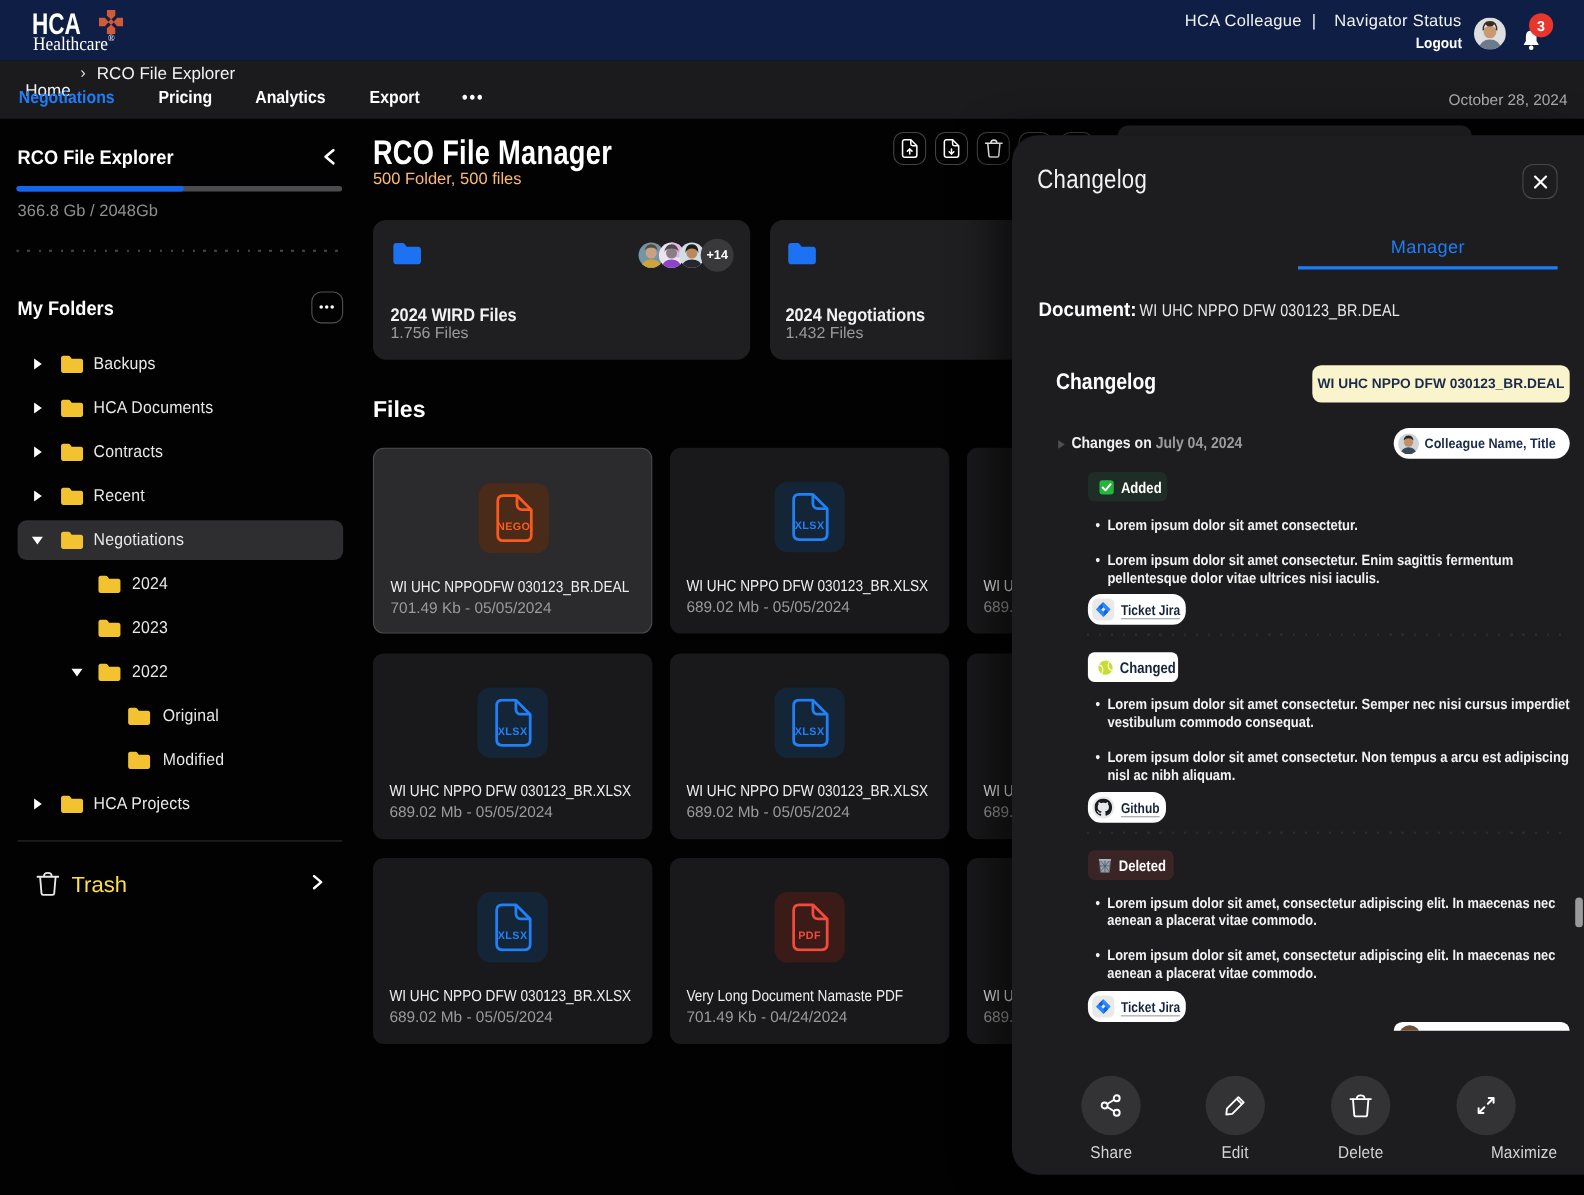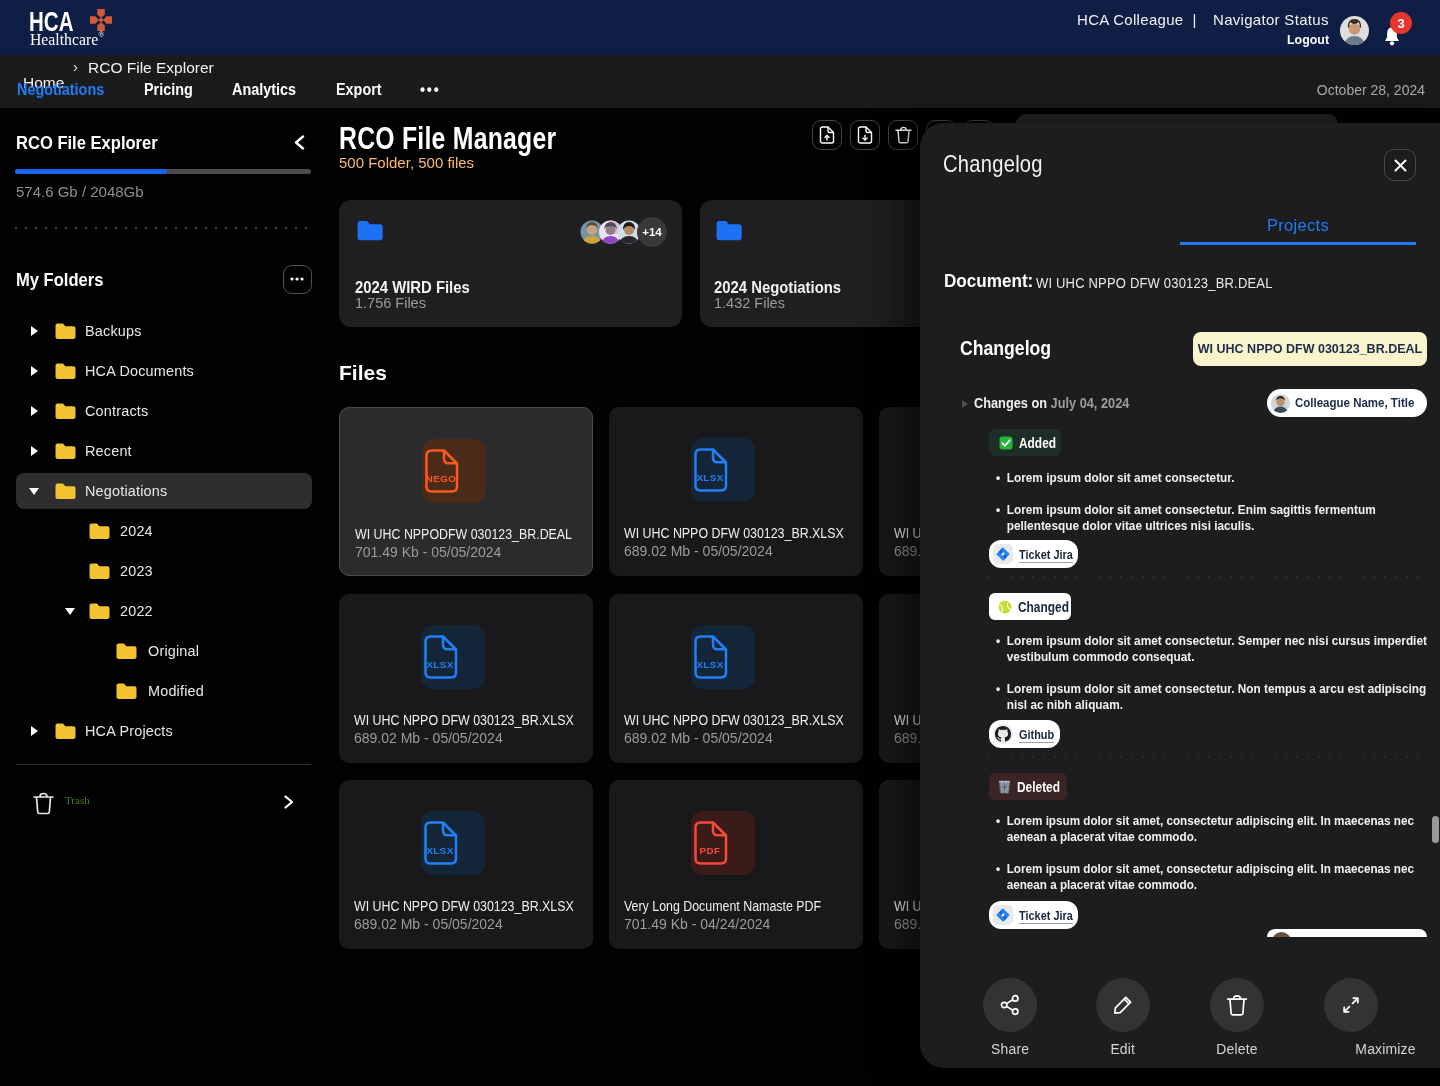--- a/index.html
+++ b/index.html
@@ -37,21 +37,21 @@
   #h1 { left:339px; top:121px; color:#fff; font-size:31px; font-weight:800; letter-spacing:.3px; transform:scaleX(.80); transform-origin:0 0; white-space:nowrap; }
   #h1sub { left:339px; top:154px; color:#fdba74; font-size:15px; }
   .icobtn { position:absolute; top:120px; width:30px; height:30px; border:1.5px solid #434345; border-radius:9px; display:flex; align-items:center; justify-content:center; }
   #searchbar { left:1016px; top:114px; width:322px; height:36px; background:#242427; border-radius:10px; }
   .fcard { position:absolute; top:200px; width:343px; height:127px; background:#1f1f21; border-radius:12px; }
   .fcard .tt { position:absolute; left:16px; top:78px; color:#f2f2f2; font-size:16.5px; font-weight:700; transform:scaleX(.9); transform-origin:0 0; white-space:nowrap; }
   .fcard .ss { position:absolute; left:16px; top:94.5px; color:#9b9b9b; font-size:14.5px; }
   #files-h { left:339px; top:361px; color:#fff; font-size:21px; font-weight:700; }
   .card { position:absolute; width:254px; height:169px; background:#19191b; border-radius:10px; }
   .card.sel { background:#2b2b2d; border:1px solid #4b4b4d; }
-  .tile { position:absolute; left:82px; top:31px; width:64px; height:64px; border-radius:12px; display:flex; align-items:center; justify-content:flex-start; }
+  .tile { position:absolute; left:95px; top:31px; width:64px; height:64px; border-radius:12px; display:flex; align-items:center; justify-content:center; }
   .card .nm { position:absolute; left:15px; top:118px; color:#efefef; font-size:14.5px; white-space:nowrap; transform:scaleX(.855); transform-origin:0 0; }
   .card .dt { position:absolute; left:15px; top:136px; color:#9b9b9b; font-size:14px; white-space:nowrap; }
 
   
   #drawer { left:920px; top:123px; width:520px; height:945px; background:#1d1d1f;
             border-radius:24px 0 0 24px; box-shadow:-18px 0 36px rgba(0,0,0,.55); }
   #dw-title { left:23px; top:27px; color:#f2f2f2; font-size:24px; letter-spacing:.3px; transform:scaleX(.84); transform-origin:0 0; white-space:nowrap; }
   #dw-close { left:464px; top:26px; width:32px; height:32px; border:1.5px solid #47474a; border-radius:10px; display:flex; align-items:center; justify-content:center; }
   #dw-docv { position:absolute; }
   #dw-hist { left:260px; top:93px; width:236px; text-align:center; color:#1f7cf6; font-size:16.5px; letter-spacing:.3px; }
@@ -147,21 +147,21 @@
   </div>
   <div class="abs" id="date">October 28, 2024</div>
 
   <div class="abs sb-bold" style="left:16px;top:133px;">RCO File Explorer</div>
   <svg class="abs" style="left:293px;top:135px;" width="13" height="15" viewBox="0 0 13 15">
     <path d="M10,1.5 L3,7.5 L10,13.5" stroke="#fff" stroke-width="2.4" fill="none" stroke-linecap="round" stroke-linejoin="round"></path>
   </svg>
   <div class="abs" id="prog">
       <div></div>
     </div>
-  <div class="abs" id="storage">574.6 Gb / 2048Gb</div>
+  <div class="abs" id="storage">366.8 Gb / 2048Gb</div>
   <div class="abs" id="dotted-sep"></div>
   <div class="abs sb-bold" style="left:16px;top:270px;">My Folders</div>
   <div class="abs" id="mf-btn">
     <svg width="26" height="26" viewBox="0 0 26 26" style="margin:0;">
         <g fill="#fff">
       <circle cx="8" cy="13" r="1.6"></circle>
           <circle cx="13" cy="13" r="1.6"></circle>
           <circle cx="18" cy="13" r="1.6"></circle>
         </g>
       </svg>
@@ -247,21 +247,21 @@
   </div>
   <div class="abs" id="sb-sep"></div>
 
   <svg class="abs" style="left:33px;top:792px;" width="21" height="23" viewBox="0 0 21 23">
     <g stroke="#e8e8e8" stroke-width="1.7" fill="none" stroke-linecap="round">
       <path d="M3.5,5.5 l1.2,14.5 q0.1,1.5 1.6,1.5 l8.4,0 q1.5,0 1.6,-1.5 L17.5,5.5"></path>
       <line x1="1" y1="5" x2="20" y2="5"></line>
       <path d="M7,4.5 q0,-3 3.5,-3 q3.5,0 3.5,3"></path>
     </g>
   </svg>
-  <div class="abs" style="left:65px;top:794px;color:#4d7c0f;font-size:11px;font-family:Liberation Serif, serif;">Trash</div>
+  <div class="abs" style="left:65px;top:794px;color:#fde047;font-size:20px;">Trash</div>
   <svg class="abs" style="left:283px;top:795px;" width="11" height="14" viewBox="0 0 11 14">
     <path d="M2.5,1.5 L9,7 L2.5,12.5" stroke="#fff" stroke-width="2.2" fill="none" stroke-linecap="round" stroke-linejoin="round"></path>
   </svg>
 
   <div class="abs" id="h1">RCO File Manager</div>
   <div class="abs" id="h1sub">500 Folder, 500 files</div>
   <div class="abs" id="searchbar"></div>
   <div id="icobtns">
     <div class="icobtn" style="left:812px;">
       <svg width="16" height="18" viewBox="0 0 16 18">
@@ -467,21 +467,21 @@
   <div class="abs" id="drawer">
     <div class="abs" id="dw-title">Changelog</div>
     <div class="abs" id="dw-close">
       <svg width="13" height="13" viewBox="0 0 13 13">
           <g stroke="#fff" stroke-width="2" stroke-linecap="round">
         <line x1="1.5" y1="1.5" x2="11.5" y2="11.5"></line>
             <line x1="11.5" y1="1.5" x2="1.5" y2="11.5"></line>
           </g>
         </svg>
     </div>
-    <div class="abs" id="dw-hist">Projects</div>
+    <div class="abs" id="dw-hist">Manager</div>
     <div class="abs" id="dw-uline"></div>
     <div class="abs" id="dw-doc">Document:</div>
       <div class="abs" id="dw-docv">WI UHC NPPO DFW 030123_BR.DEAL</div>
     <div class="abs" id="cl-h">Changelog</div>
     <div class="abs" id="ychip">WI UHC NPPO DFW 030123_BR.DEAL</div>
 
     <svg class="abs" style="left:41px;top:276px;" width="8" height="10" viewBox="0 0 8 10">
       <path d="M1,1 L7,5 L1,9 z" fill="#4f4f52"></path>
       </svg>
     <div class="abs" id="chg-on">Changes on <span>July 04, 2024</span></div>

